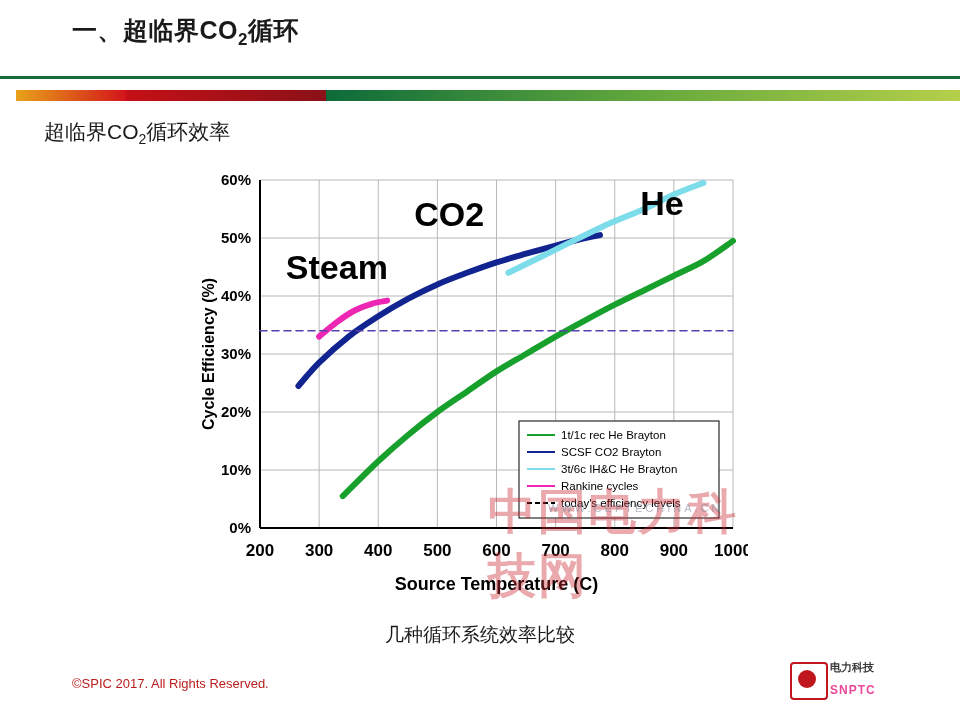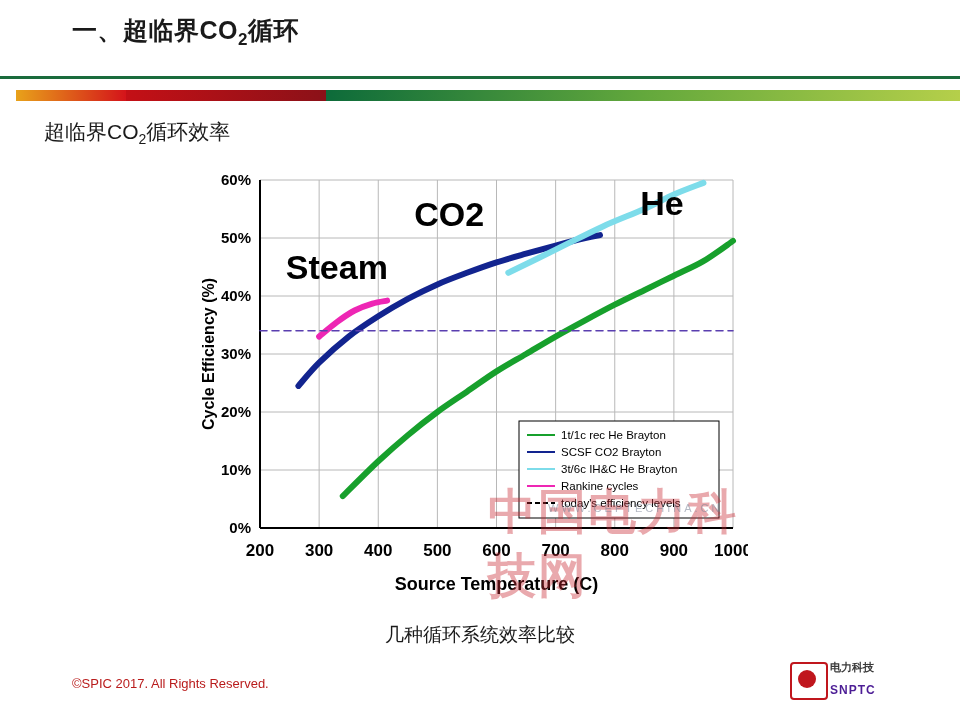--- a/index.html
+++ b/index.html
@@ -163,21 +163,21 @@
     font-size: 11px;
     font-weight: bold;
     color: #3a3a3a;
   }
   .logo-text-en {
     position: absolute;
     left: 40px;
     top: 25px;
     font-size: 12px;
     font-weight: bold;
-    color: #4c1d95;
+    color: #ec4899;
     letter-spacing: 1px;
   }
 </style>
 </head>
 <body>
 
 <div class="slide-title">
   <span>一、超临界CO</span><span class="sub">2</span><span>循环</span>
 </div>
 <div class="title-rule"></div>

